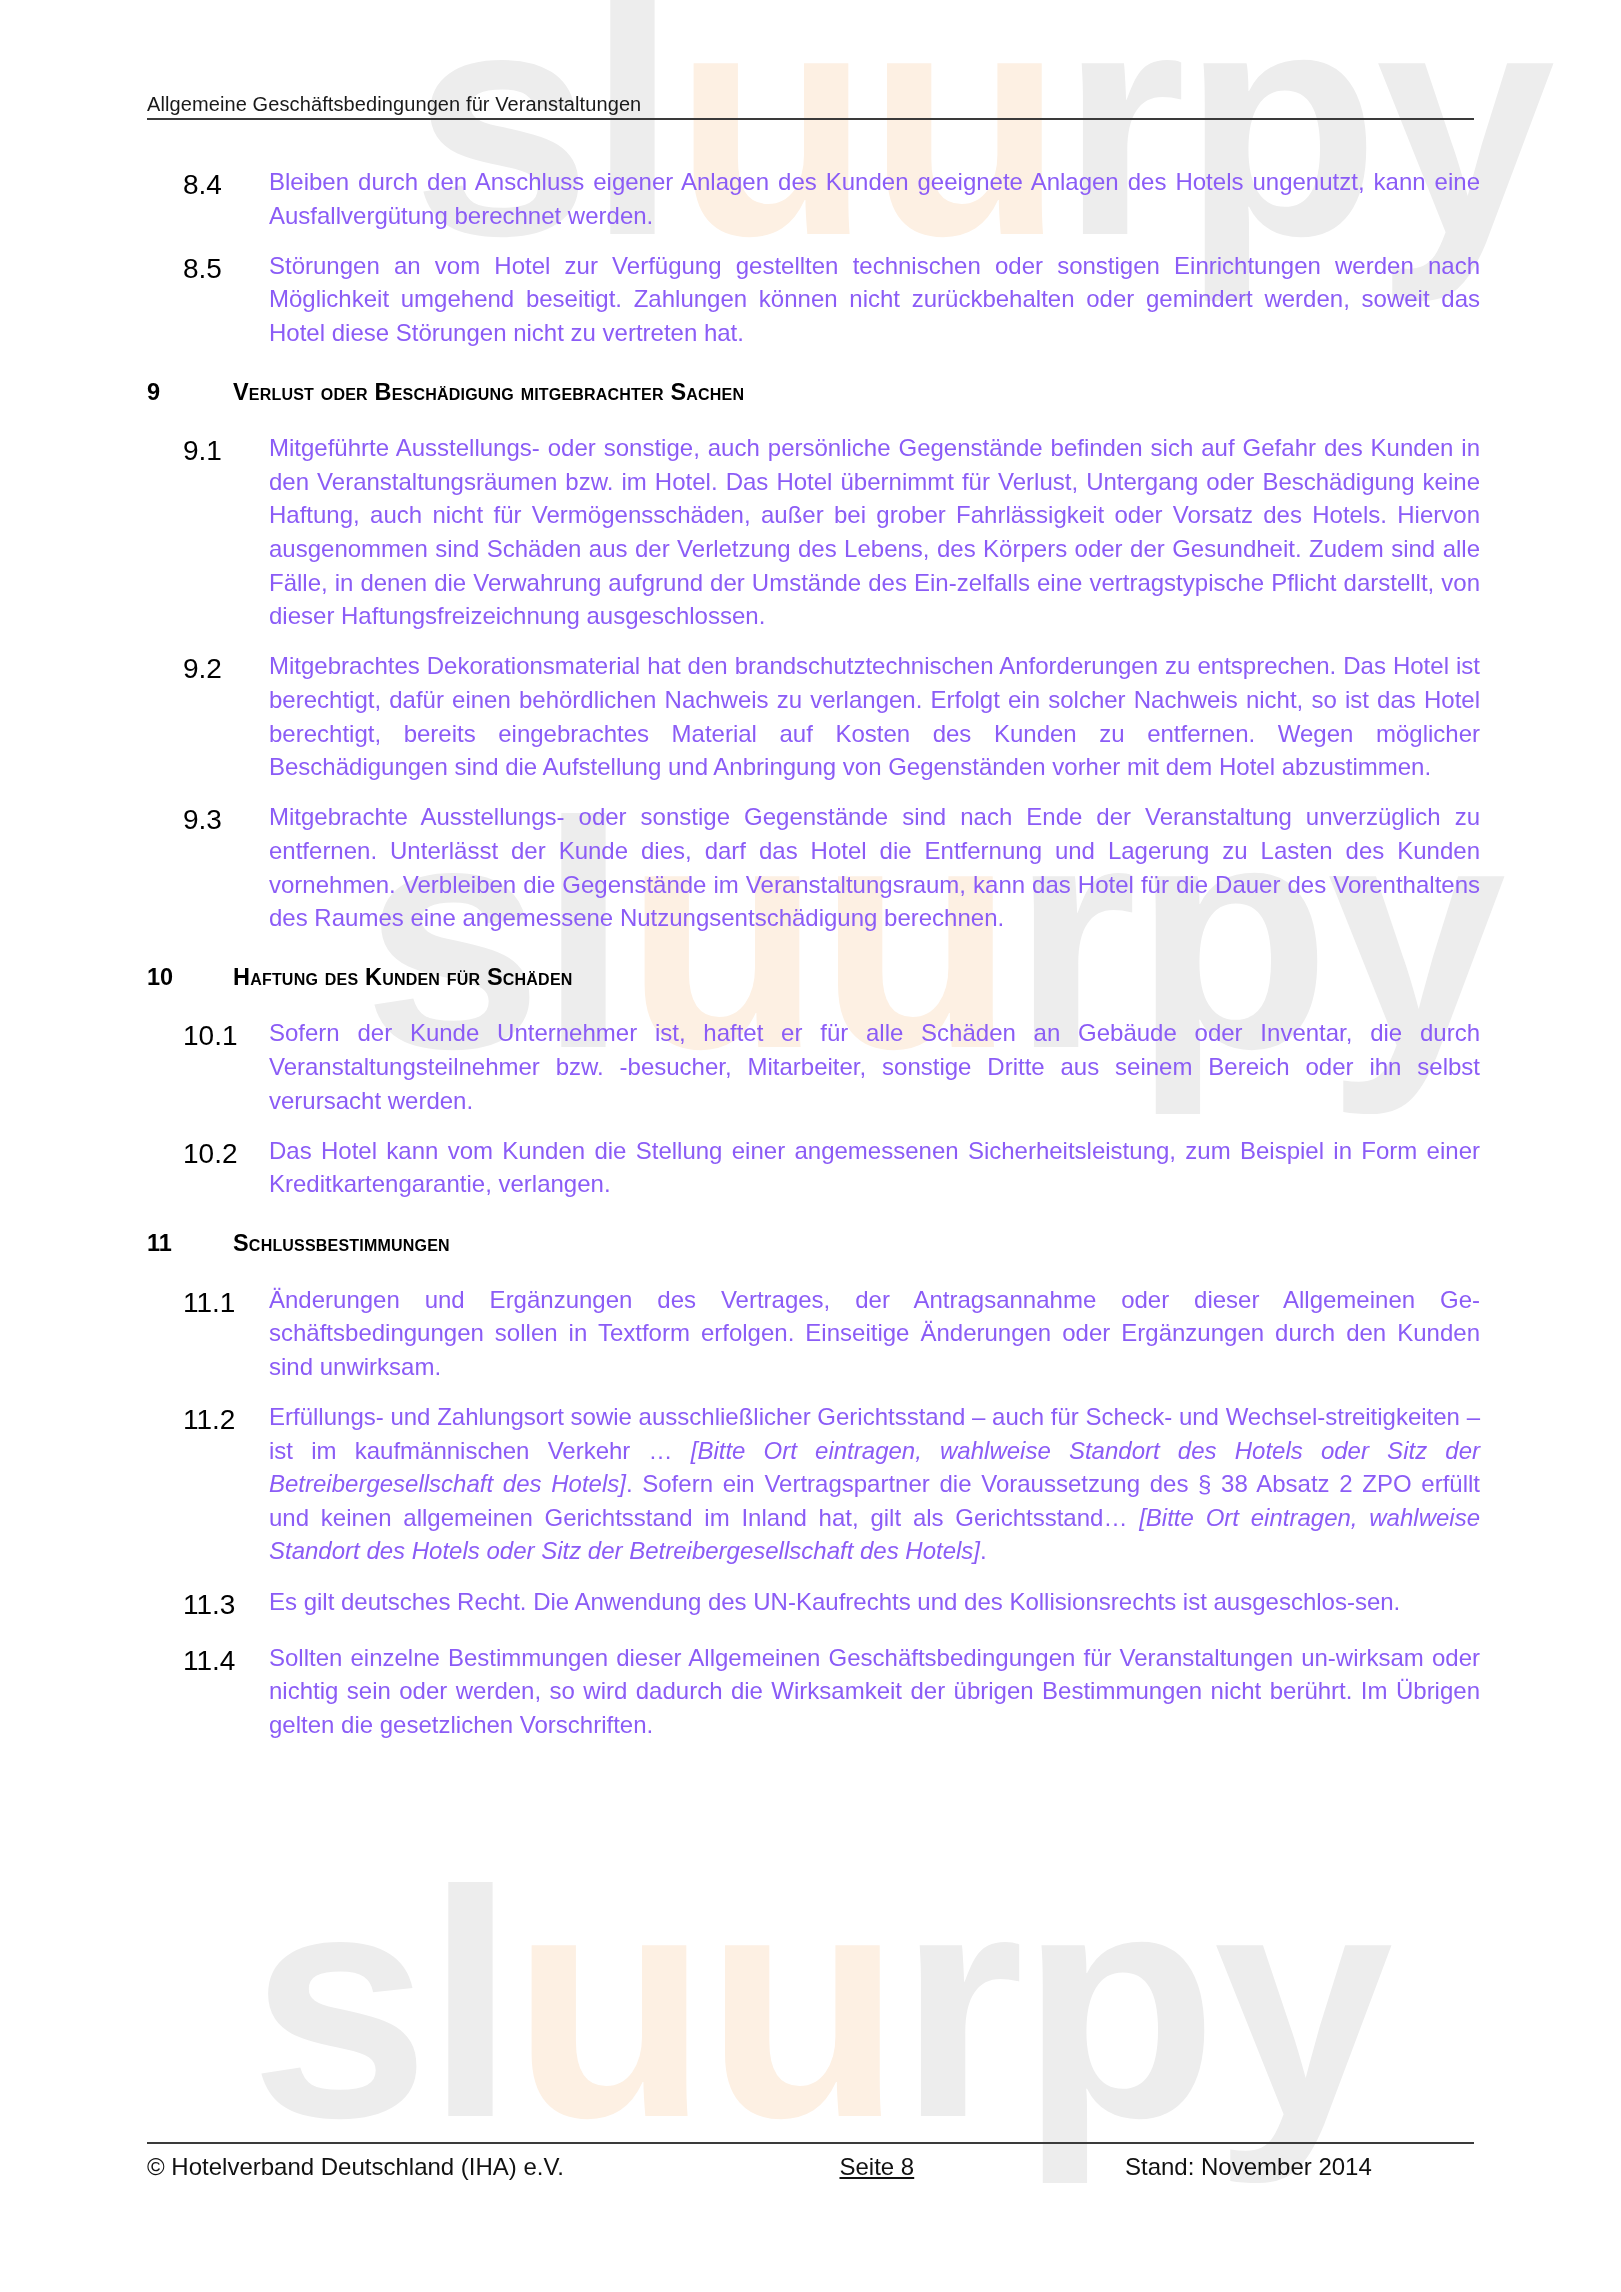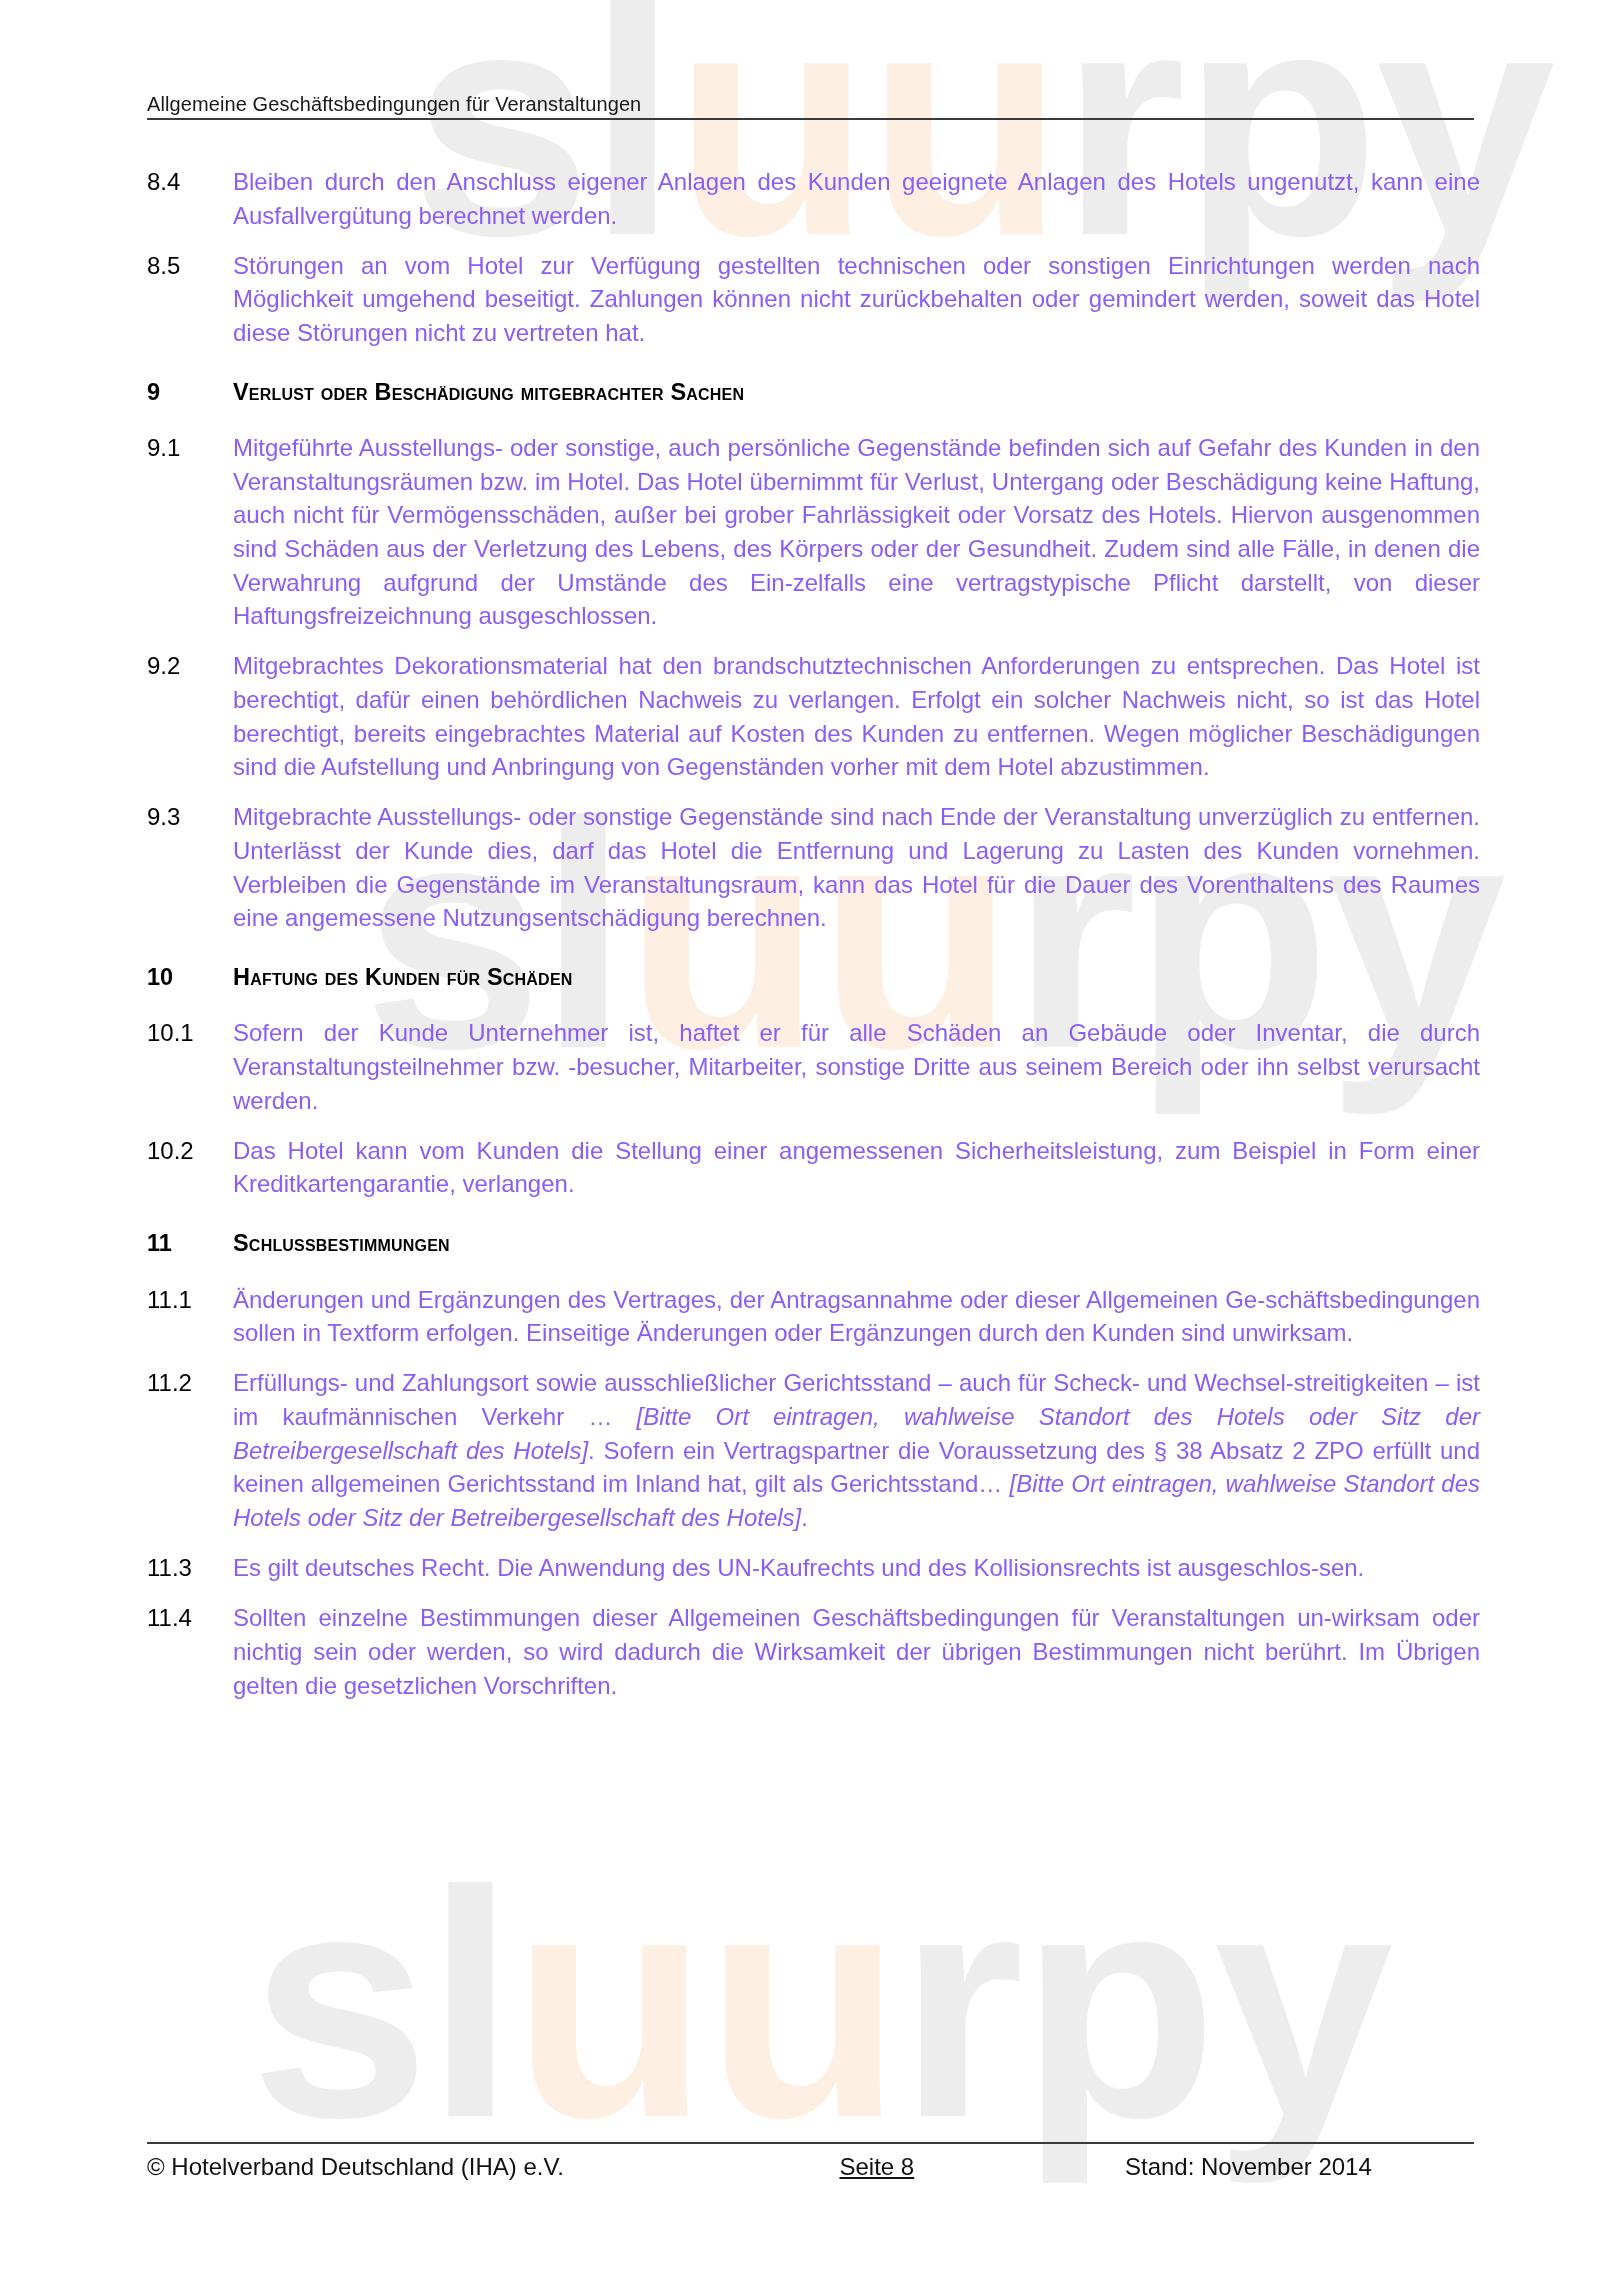--- a/index.html
+++ b/index.html
@@ -89,23 +89,24 @@
   }
 
   
   .para {
     display: flex;
     align-items: flex-start;
     margin-bottom: 16.7px;
   }
   .para .num {
     flex: 0 0 86px;
-    font-size: 24px;
+    font-size: 28px;
     line-height: 1.40;
     color: #000;
+    margin-left: 36px;
   }
   .para .txt {
     flex: 1 1 auto;
     font-size: 24px;
     line-height: 1.40;
     text-align: justify;
     color: #8b5cf6;
     hyphens: manual;
   }
   .para .txt i { font-style: italic; }

